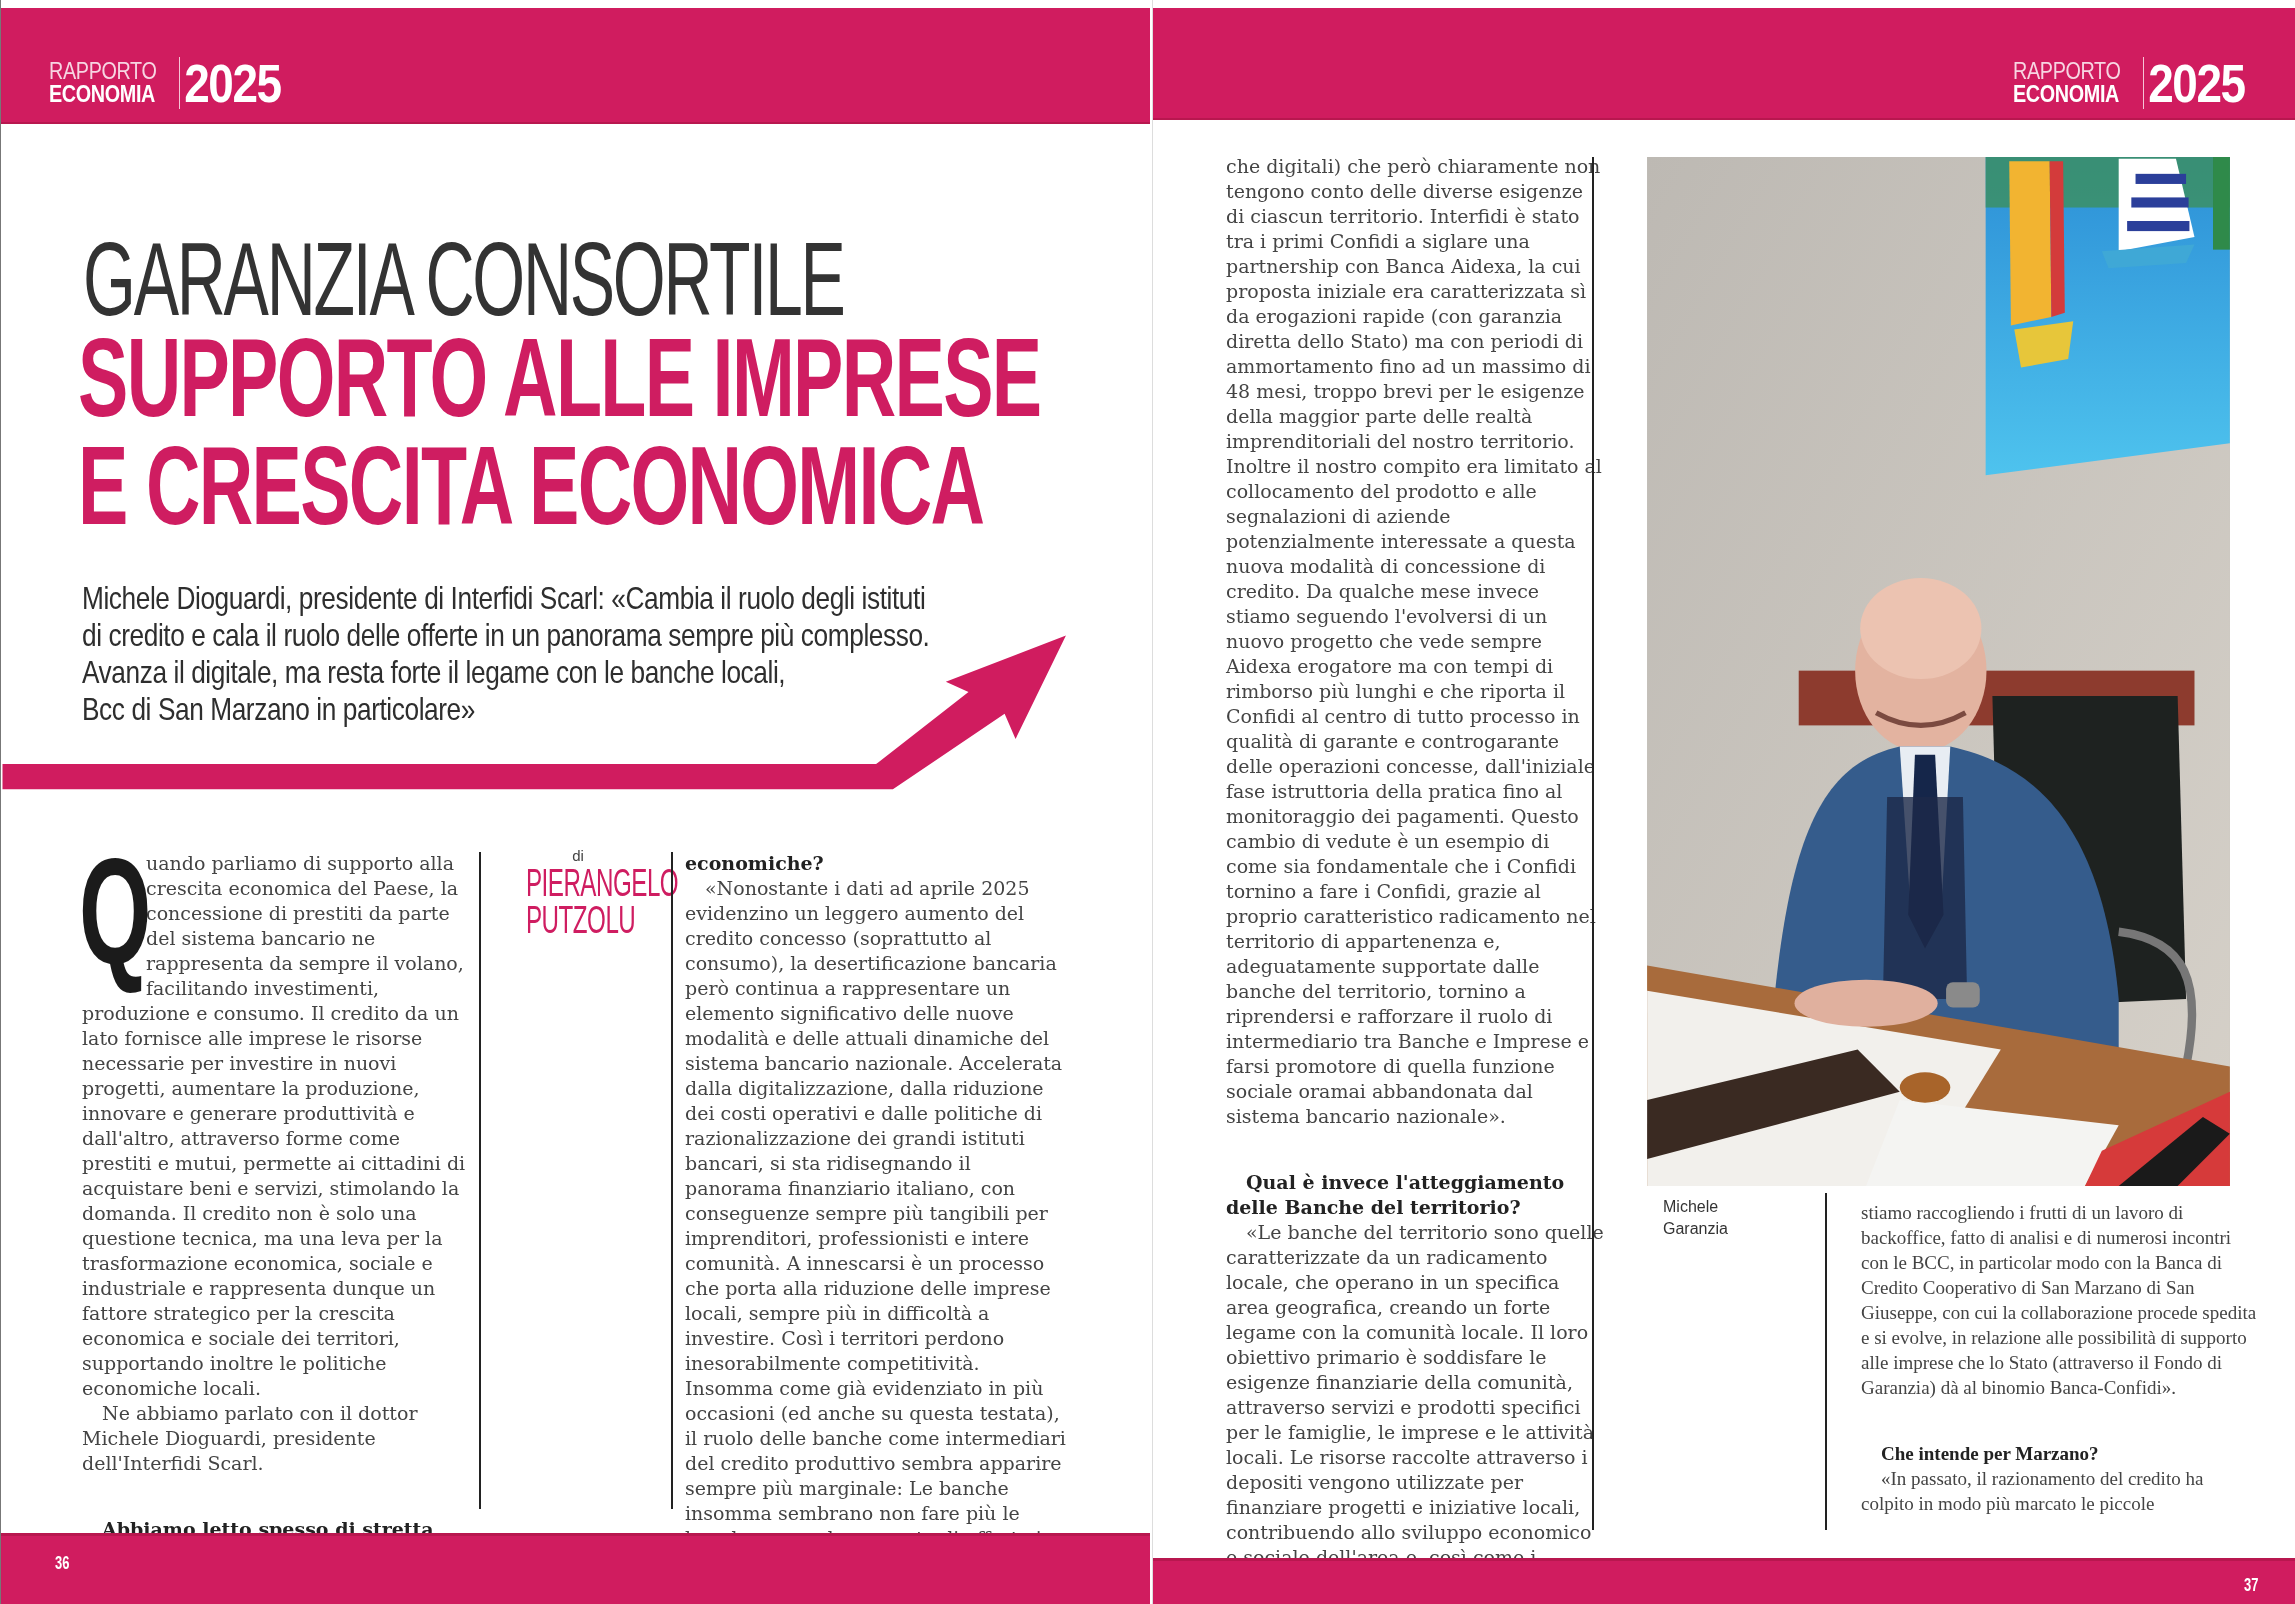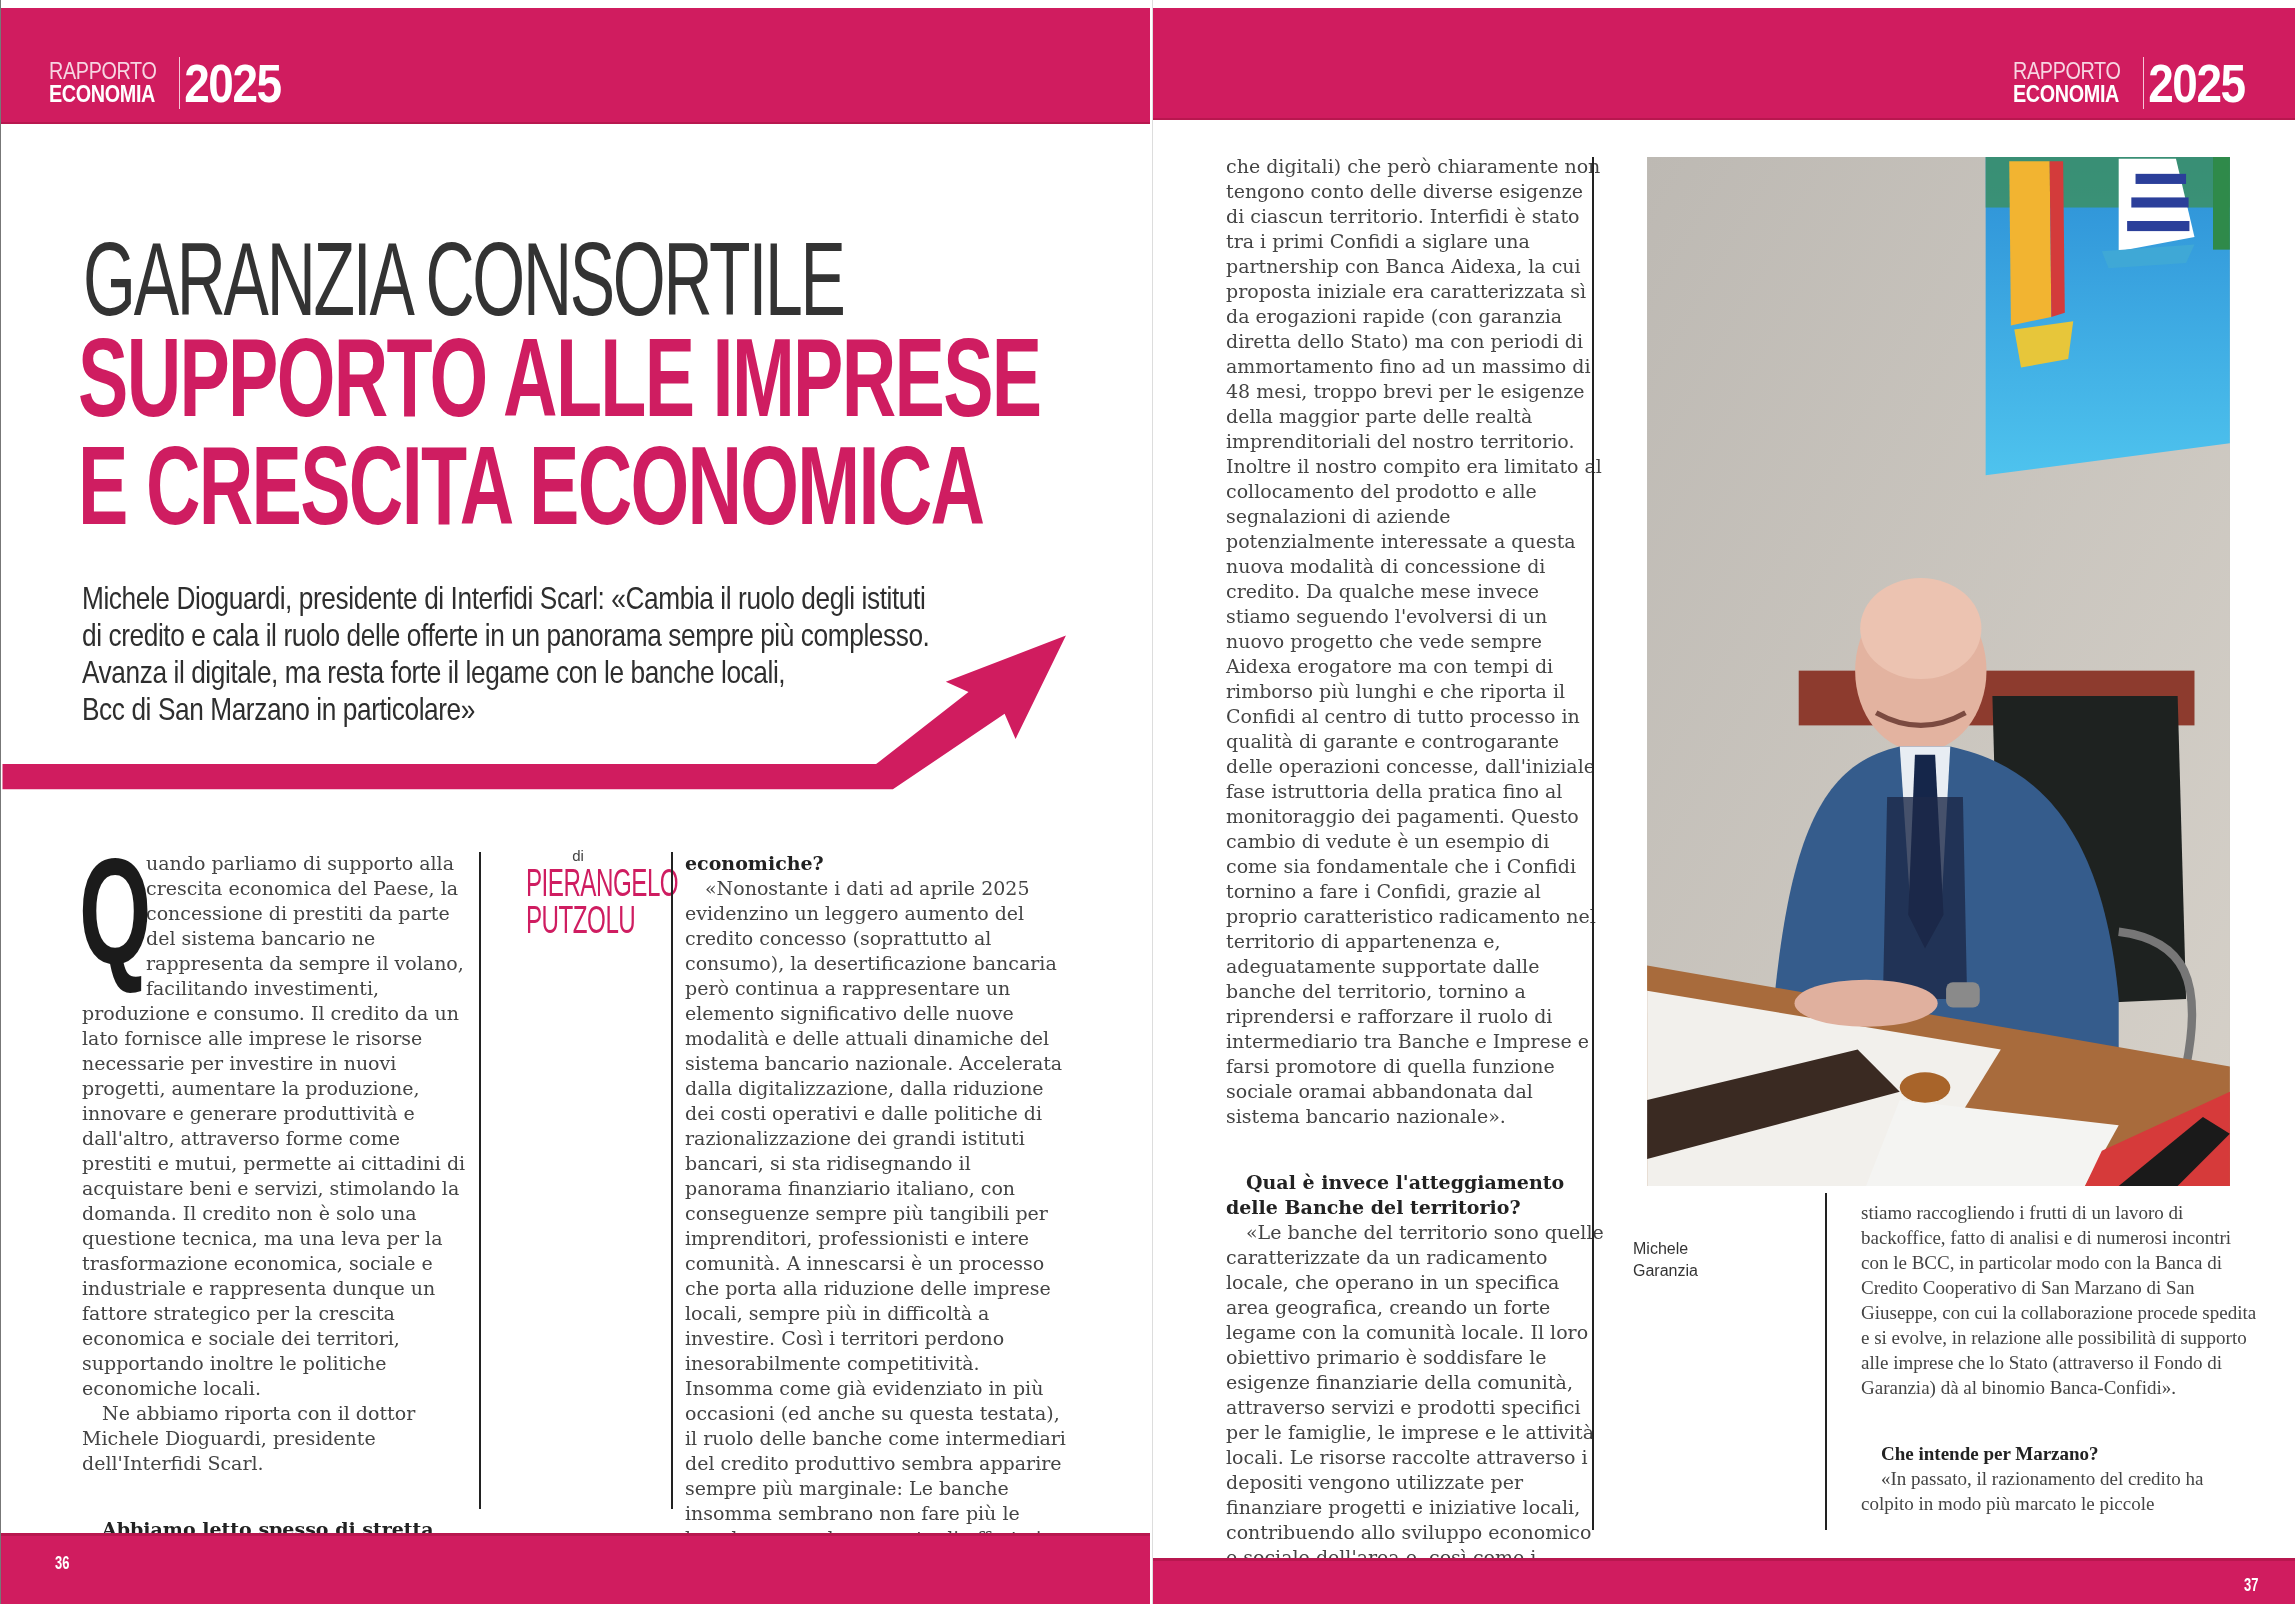--- a/index.html
+++ b/index.html
@@ -42,21 +42,21 @@
   .byline .name { font-family: "Liberation Sans", sans-serif; font-size: 39px; line-height: 37px; color: #cf1d61; display: block; transform: scaleX(0.62); letter-spacing: -0.8px; white-space: nowrap; }
 
   .footbar { position: absolute; left: 0; width: 100%; background: #d01c5f; border-top: 3.4px solid #b8174f; }
   .page.left .footbar { top: 1533px; height: 72px; }
   .page.right .footbar { top: 1558px; height: 46px; }
   .folio { position: absolute; font-family: "Liberation Sans", sans-serif; font-weight: 700; font-size: 18.5px; color: #fff; transform: scaleX(0.7); }
   .page.left .folio { left: 51px; top: 1552px; }
   .page.right .folio { right: 34px; top: 1574px; }
 
   .photo { position: absolute; left: 494px; top: 157px; width: 583px; height: 1029px; overflow: hidden; background: #c9c5bf; }
-  .caption { position: absolute; left: 480px; top: 1196px; font-family: "Liberation Sans", sans-serif; font-size: 16px; line-height: 22px; color: #333; margin-top: 42px; }
+  .caption { position: absolute; left: 510px; top: 1196px; font-family: "Liberation Sans", sans-serif; font-size: 16px; line-height: 22px; color: #333; }
 </style>
 </head>
 <body>
 
 <div class="page left">
   <div class="topbar">
     <div class="masthead">
       <div class="mh-words">
         <span class="mh-top">RAPPORTO</span>
         <span class="mh-bottom">ECONOMIA</span>
@@ -78,21 +78,21 @@
     <div>Bcc di San Marzano in particolare»</div>
   </div>
 
   <svg class="arrow" viewBox="0 0 1300 200" width="1095" height="168">
     <polygon fill="#d01c5f" points="0,168 1040,168 1150,82 1123,70 1266,15 1206,138 1193,108 1060,198 0,198"></polygon>
   </svg>
 
   <div class="col" style="left:81px; top:851px; width:389px;">
     <span class="dropcap">Q</span>
     <p class="noindent">uando parliamo di supporto alla crescita economica del Paese, la concessione di prestiti da parte del sistema bancario ne rappresenta da sempre il volano, facilitando investimenti, produzione e consumo. Il credito da un lato fornisce alle imprese le risorse necessarie per investire in nuovi progetti, aumentare la produzione, innovare e generare produttività e dall'altro, attraverso forme come prestiti e mutui, permette ai cittadini di acquistare beni e servizi, stimolando la domanda. Il credito non è solo una questione tecnica, ma una leva per la trasformazione economica, sociale e industriale e rappresenta dunque un fattore strategico per la crescita economica e sociale dei territori, supportando inoltre le politiche economiche locali.</p>
-    <p>Ne abbiamo riporta con il dottor Michele Dioguardi, presidente dell'Interfidi Scarl.</p>
+    <p>Ne abbiamo parlato con il dottor Michele Dioguardi, presidente dell'Interfidi Scarl.</p>
     <p class="q">Abbiamo letto spesso di stretta del credito. Ora invece sempre più di desertificazione bancaria. Cosa ne pensa,</p>
   </div>
   <div class="rule" style="left:478px; top:852px; height:657px;"></div>
 
   <div class="byline">
     <span class="di">di</span>
     <span class="name">PIERANGELO</span>
     <span class="name">PUTZOLU</span>
   </div>
 

